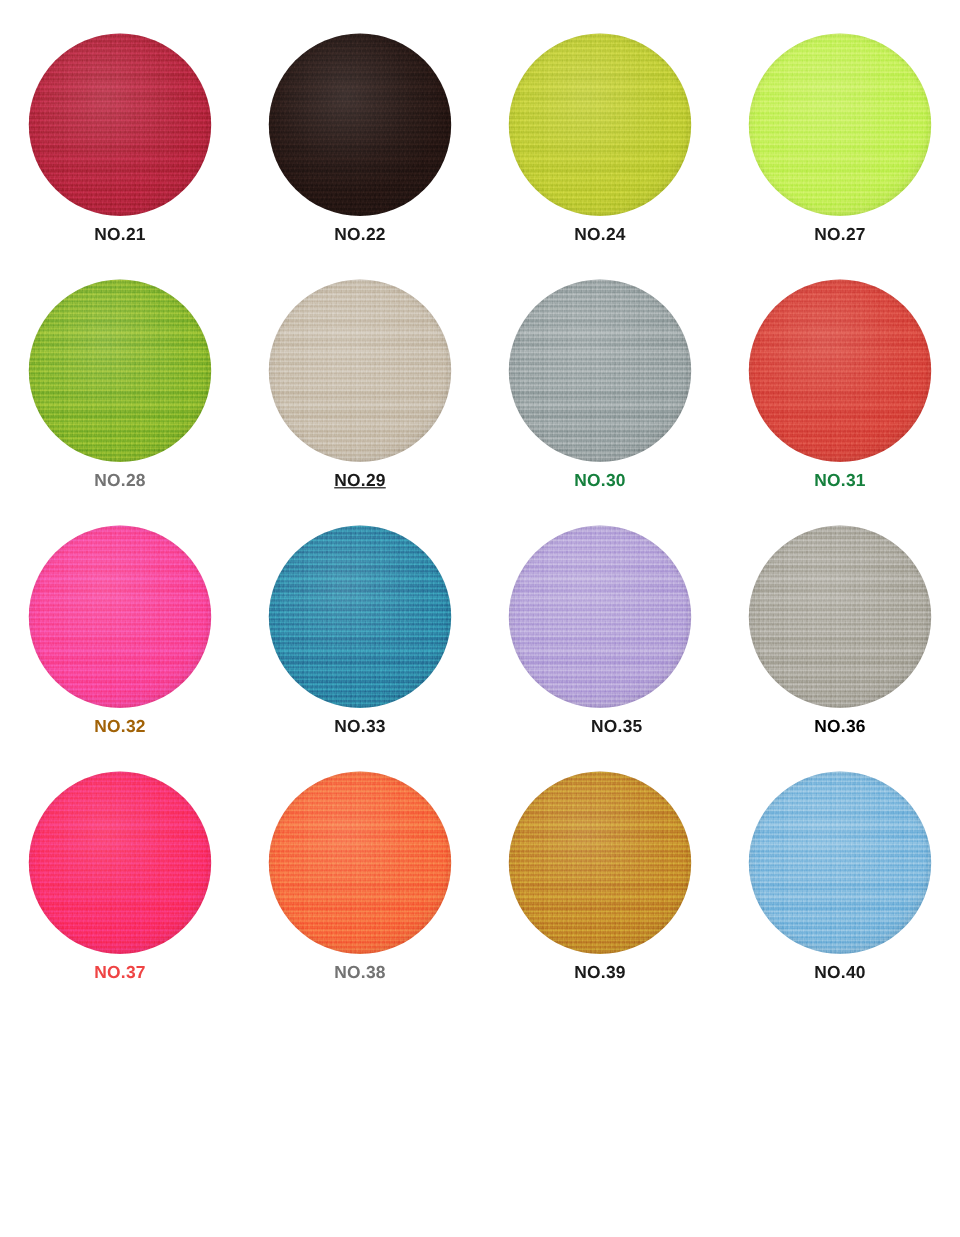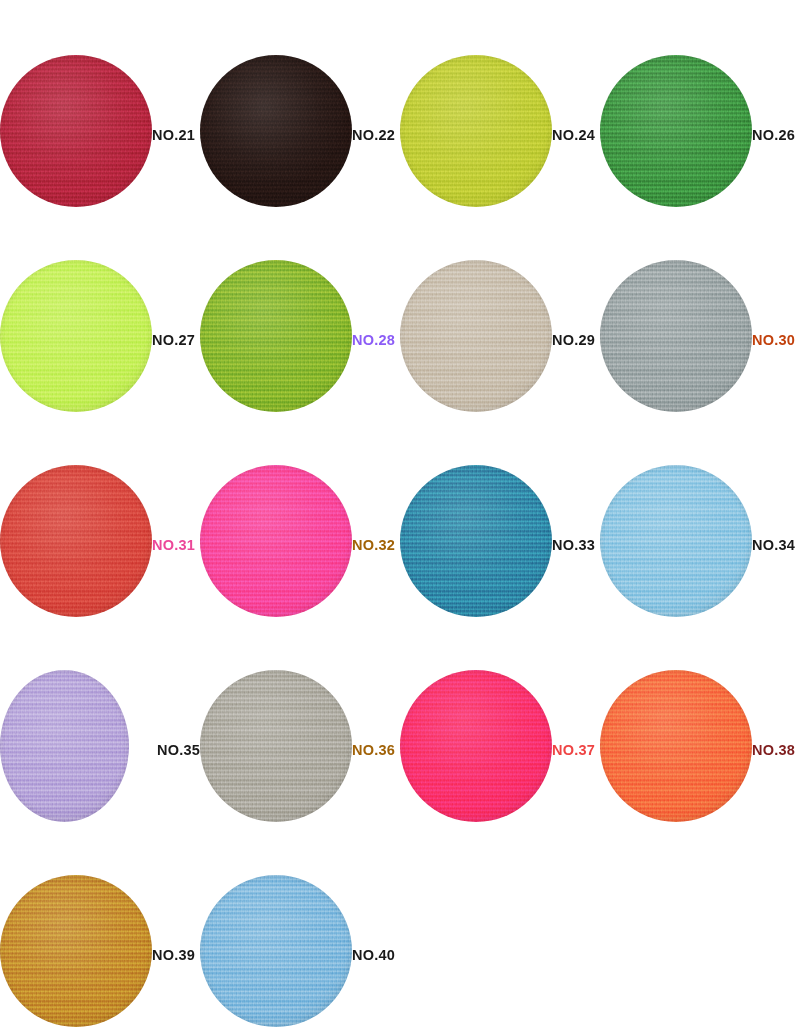--- a/index.html
+++ b/index.html
@@ -36,20 +36,21 @@
     grid-template-rows: repeat(5, 205px);
     padding-top: 28px;
     box-sizing: border-box;
   }
 
   .swatch-cell {
     position: relative;
     width: 200px;
     height: 205px;
     display: flex;
+    flex-direction: column;
     align-items: center;
     justify-content: flex-start;
   }
 
   
   .swatch-disc {
     width: 152px;
     height: 152px;
     border-radius: 50%;
     position: relative;
@@ -175,122 +176,106 @@
       </div>
       <div class="swatch-cell">
         <div class="swatch-disc" style="background-color: rgb(191, 204, 51);">
           <div class="tex"></div>
           <div class="grain"></div>
           <div class="vignette"></div>
         </div>
         <div class="swatch-label" style="color: rgb(26, 26, 26);">NO.24</div>
       </div>
       <div class="swatch-cell">
-        <div class="swatch-disc" style="background-color: rgb(60, 148, 64);">
-          <div class="tex"></div>
-          <div class="grain"></div>
-          <div class="vignette"></div>
-        </div>
-        <div class="swatch-label" style="color: rgb(26, 26, 26);">NO.26</div>
-      </div>
-      <div class="swatch-cell">
         <div class="swatch-disc" style="background-color: rgb(196, 240, 86);">
           <div class="tex"></div>
           <div class="grain"></div>
           <div class="vignette"></div>
         </div>
         <div class="swatch-label" style="color: rgb(26, 26, 26);">NO.27</div>
       </div>
       <div class="swatch-cell">
         <div class="swatch-disc" style="background-color: rgb(134, 182, 43);">
           <div class="tex"></div>
           <div class="grain"></div>
           <div class="vignette"></div>
         </div>
-        <div class="swatch-label" style="color: #8b5cf6;">NO.28</div>
+        <div class="swatch-label" style="color: #737373;">NO.28</div>
       </div>
       <div class="swatch-cell">
         <div class="swatch-disc" style="background-color: rgb(201, 190, 173);">
           <div class="tex"></div>
           <div class="grain"></div>
           <div class="vignette"></div>
         </div>
-        <div class="swatch-label" style="color: rgb(26, 26, 26);">NO.29</div>
+        <div class="swatch-label" style="color: rgb(26, 26, 26); text-decoration: underline;">NO.29</div>
       </div>
       <div class="swatch-cell">
         <div class="swatch-disc" style="background-color: rgb(155, 165, 166);">
           <div class="tex"></div>
           <div class="grain"></div>
           <div class="vignette"></div>
         </div>
-        <div class="swatch-label" style="color: #c2410c;">NO.30</div>
+        <div class="swatch-label" style="color: #15803d;">NO.30</div>
       </div>
       <div class="swatch-cell">
         <div class="swatch-disc" style="background-color: rgb(216, 69, 60);">
           <div class="tex"></div>
           <div class="grain"></div>
           <div class="vignette"></div>
         </div>
-        <div class="swatch-label" style="color: #ec4899;">NO.31</div>
+        <div class="swatch-label" style="color: #15803d;">NO.31</div>
       </div>
       <div class="swatch-cell">
         <div class="swatch-disc" style="background-color: rgb(249, 69, 155);">
           <div class="tex"></div>
           <div class="grain"></div>
           <div class="vignette"></div>
         </div>
         <div class="swatch-label" style="color: #a16207;">NO.32</div>
       </div>
       <div class="swatch-cell">
         <div class="swatch-disc" style="background-color: rgb(46, 135, 168);">
           <div class="tex"></div>
           <div class="grain"></div>
           <div class="vignette"></div>
         </div>
         <div class="swatch-label" style="color: rgb(26, 26, 26);">NO.33</div>
       </div>
       <div class="swatch-cell">
-        <div class="swatch-disc" style="background-color: rgb(140, 198, 227);">
-          <div class="tex"></div>
-          <div class="grain"></div>
-          <div class="vignette"></div>
-        </div>
-        <div class="swatch-label" style="color: rgb(26, 26, 26);">NO.34</div>
-      </div>
-      <div class="swatch-cell">
         <div class="swatch-disc" style="background-color: rgb(182, 164, 218);">
           <div class="tex"></div>
           <div class="grain"></div>
           <div class="vignette"></div>
         </div>
         <div class="swatch-label" style="color: rgb(26, 26, 26); margin-left: 28px;">NO.35</div>
       </div>
       <div class="swatch-cell">
         <div class="swatch-disc" style="background-color: rgb(173, 170, 160);">
           <div class="tex"></div>
           <div class="grain"></div>
           <div class="vignette"></div>
         </div>
-        <div class="swatch-label" style="color: #a16207;">NO.36</div>
+        <div class="swatch-label" style="color: #000000;">NO.36</div>
       </div>
       <div class="swatch-cell">
         <div class="swatch-disc" style="background-color: rgb(250, 47, 107);">
           <div class="tex"></div>
           <div class="grain"></div>
           <div class="vignette"></div>
         </div>
         <div class="swatch-label" style="color: #ef4444;">NO.37</div>
       </div>
       <div class="swatch-cell">
         <div class="swatch-disc" style="background-color: rgb(247, 106, 60);">
           <div class="tex"></div>
           <div class="grain"></div>
           <div class="vignette"></div>
         </div>
-        <div class="swatch-label" style="color: #7f1d1d;">NO.38</div>
+        <div class="swatch-label" style="color: #737373;">NO.38</div>
       </div>
       <div class="swatch-cell">
         <div class="swatch-disc" style="background-color: rgb(197, 139, 42);">
           <div class="tex"></div>
           <div class="grain"></div>
           <div class="vignette"></div>
         </div>
         <div class="swatch-label" style="color: rgb(26, 26, 26);">NO.39</div>
       </div>
       <div class="swatch-cell">

